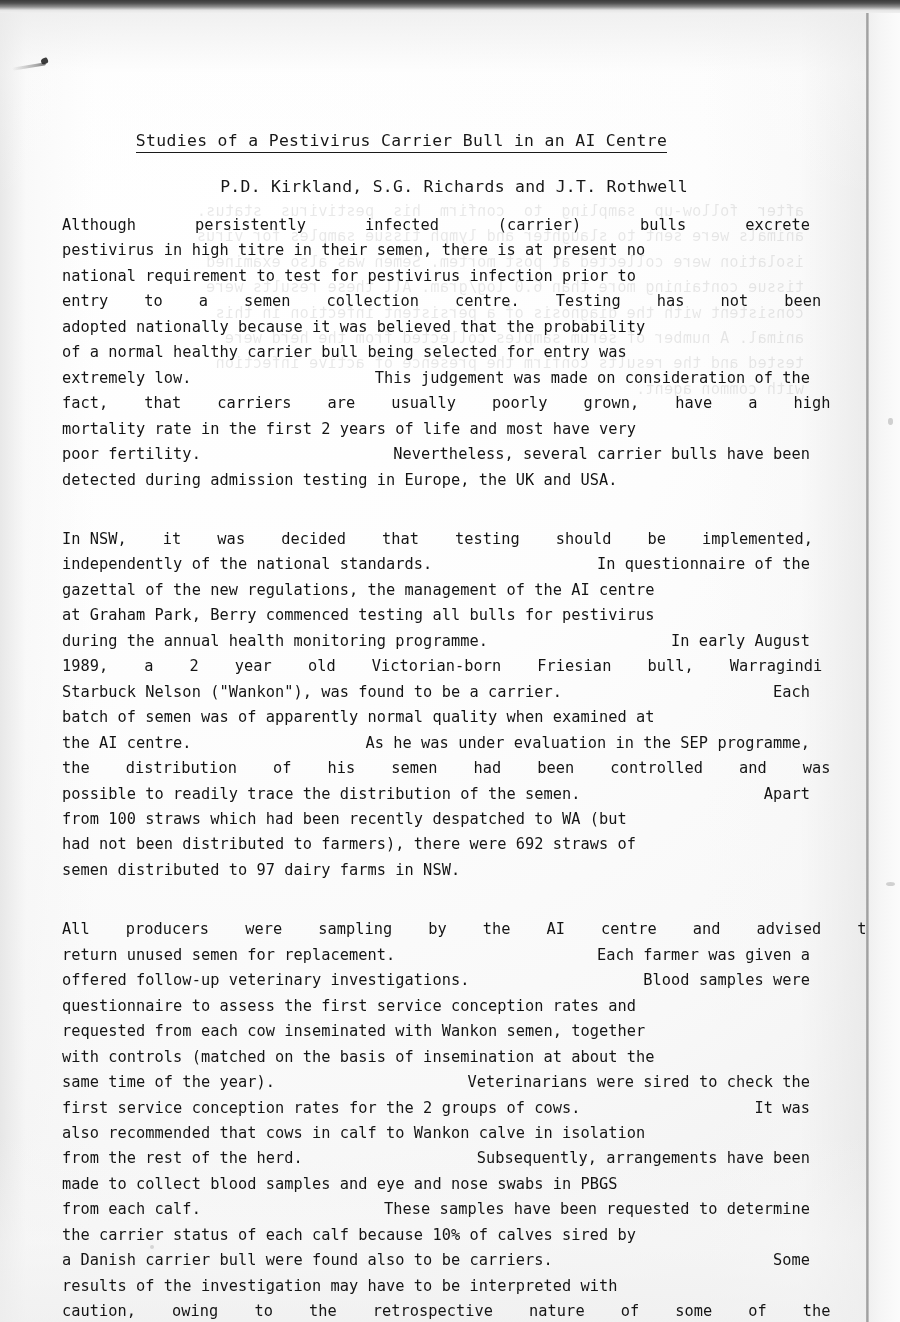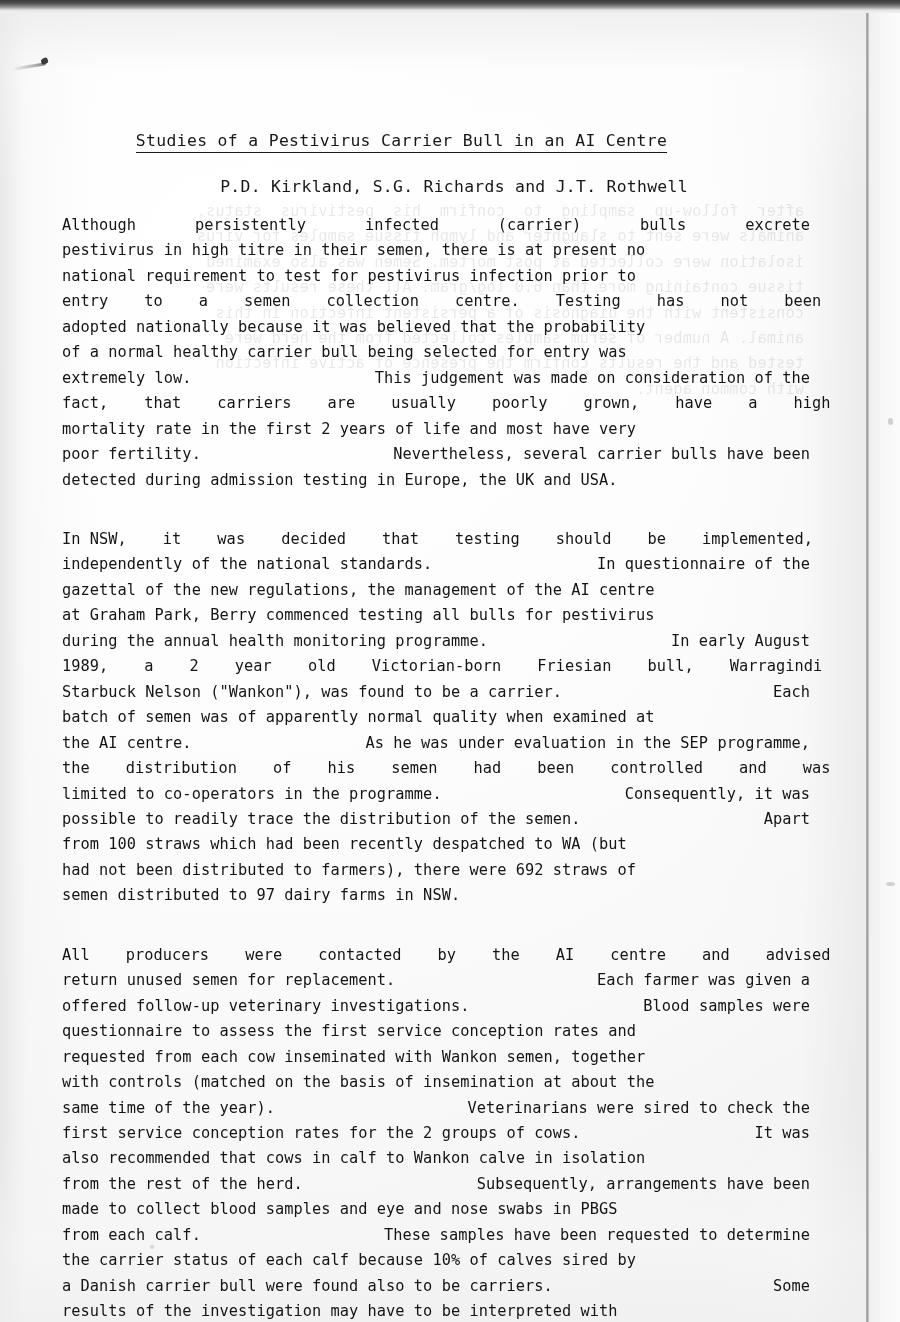--- a/index.html
+++ b/index.html
@@ -270,28 +270,27 @@
             <span class="line j"><span>In NSW,</span><span>it</span><span>was</span><span>decided</span><span>that</span><span>testing</span><span>should</span><span>be</span><span>implemented,</span></span>
             <span class="line j"><span>independently of the national standards.</span><span>In questionnaire of the</span></span>
             <span class="line">gazettal of the new regulations, the management of the AI centre</span>
             <span class="line">at Graham Park, Berry commenced testing all bulls for pestivirus</span>
             <span class="line j"><span>during the annual health monitoring programme.</span><span>In early August</span></span>
             <span class="line j"><span>1989,</span><span>a</span><span>2</span><span>year</span><span>old</span><span>Victorian-born</span><span>Friesian</span><span>bull,</span><span>Warragindi</span></span>
             <span class="line j"><span>Starbuck Nelson ("Wankon"), was found to be a carrier.</span><span>Each</span></span>
             <span class="line">batch of semen was of apparently normal quality when examined at</span>
             <span class="line j"><span>the AI centre.</span><span>As he was under evaluation in the SEP programme,</span></span>
             <span class="line j"><span>the</span><span>distribution</span><span>of</span><span>his</span><span>semen</span><span>had</span><span>been</span><span>controlled</span><span>and</span><span>was</span></span>
-            <span class="line j"><span>limited to co-operators in the programme.</span><span>Consequently, it was</span></span>
             <span class="line j"><span>possible to readily trace the distribution of the semen.</span><span>Apart</span></span>
             <span class="line">from 100 straws which had been recently despatched to WA (but</span>
             <span class="line">had not been distributed to farmers), there were 692 straws of</span>
             <span class="line">semen distributed to 97 dairy farms in NSW.</span>
           </p>
           <p class="para">
-            <span class="line j"><span>All</span><span>producers</span><span>were</span><span>contacted</span><span>by</span><span>the</span><span>AI</span><span>centre</span><span>and</span><span>advised</span><span>to</span></span>
+            <span class="line j"><span>All</span><span>producers</span><span>were</span><span>sampling</span><span>by</span><span>the</span><span>AI</span><span>centre</span><span>and</span><span>advised</span><span>to</span></span>
             <span class="line j"><span>return unused semen for replacement.</span><span>Each farmer was given a</span></span>
             <span class="line j"><span>offered follow-up veterinary investigations.</span><span>Blood samples were</span></span>
             <span class="line">questionnaire to assess the first service conception rates and</span>
             <span class="line">requested from each cow inseminated with Wankon semen, together</span>
             <span class="line">with controls (matched on the basis of insemination at about the</span>
             <span class="line j"><span>same time of the year).</span><span>Veterinarians were sired to check the</span></span>
             <span class="line j"><span>first service conception rates for the 2 groups of cows.</span><span>It was</span></span>
             <span class="line">also recommended that cows in calf to Wankon calve in isolation</span>
             <span class="line j"><span>from the rest of the herd.</span><span>Subsequently, arrangements have been</span></span>
             <span class="line">made to collect blood samples and eye and nose swabs in PBGS</span>

